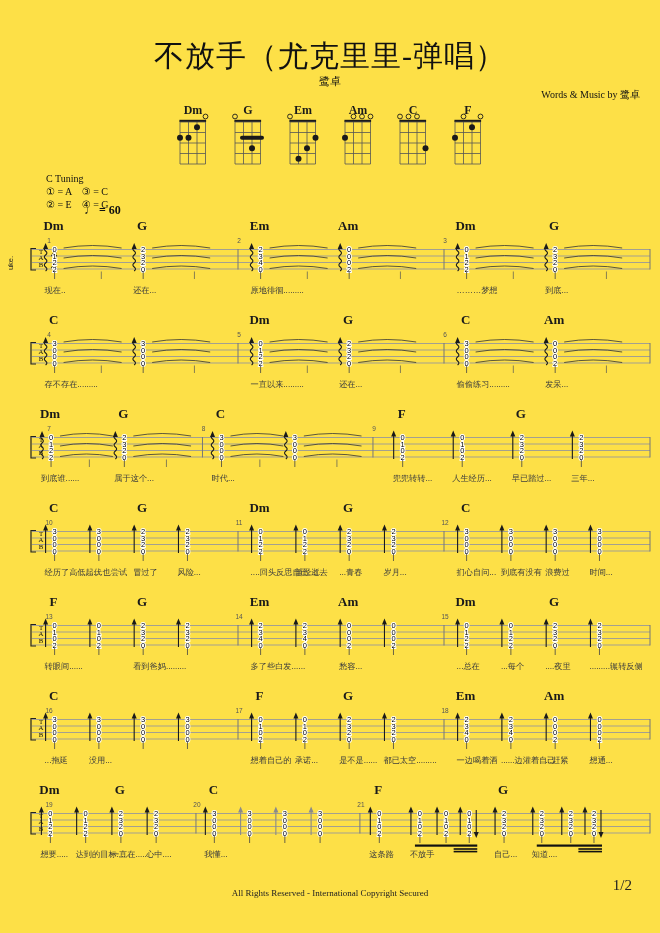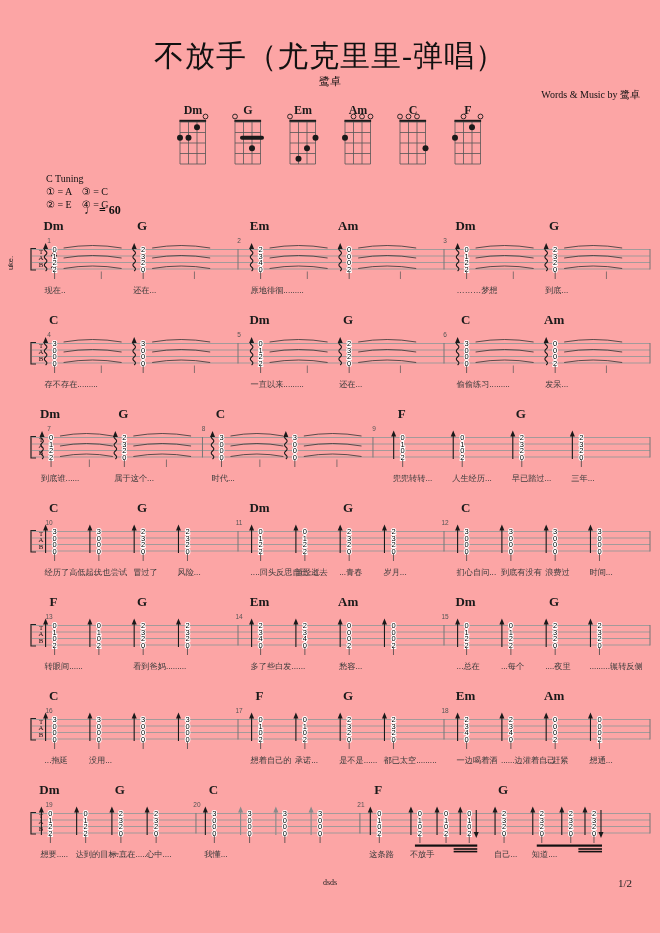--- a/index.html
+++ b/index.html
@@ -1,29 +1,29 @@
 <!DOCTYPE html>
 <html><head>
 <meta charset="utf-8">
 <style>
   html,body{margin:0;padding:0;background:#fff;}
-  #page{position:relative;width:660px;height:933px;background:#fca5a5;overflow:hidden;
+  #page{position:relative;width:660px;height:933px;background:#fde047;overflow:hidden;
         font-family:"Liberation Serif","DejaVu Serif",serif;color:#111;}
   .center{position:absolute;left:0;width:660px;text-align:center;}
   #title{top:36px;font-size:30px;font-weight:500;letter-spacing:1px;}
   #subtitle{top:74px;font-size:11px;}
   #credit{position:absolute;top:88px;right:20px;font-size:10px;}
   #chordrow{position:absolute;top:103px;left:0;width:660px;display:flex;justify-content:center;gap:9px;}
   #tuning{position:absolute;top:172px;left:46px;font-size:10px;line-height:13px;}
   #tempo{position:absolute;top:203px;left:84px;font-size:12px;font-weight:bold;}
   #systems{position:absolute;top:216px;left:0;width:660px;}
   #systems svg{display:block;}
   #footer1{top:878px;font-size:8px;color:#222;}
   #footer2{top:888px;font-size:9px;color:#222;}
-  #pagenum{position:absolute;top:877px;right:28px;font-size:11px;color:#222;}
+  #pagenum{position:absolute;top:877px;right:28px;font-size:15px;color:#222;}
   text{user-select:none;}
 </style>
 </head>
 <body>
 
 <div id="page">
   <div id="title" class="center">不放手（尤克里里-弹唱）</div>
   <div id="subtitle" class="center">鹭卓</div>
   <div id="credit">Words &amp; Music by 鹭卓</div>
 
@@ -1134,15 +1134,15 @@
           <rect x="453.6453061224489" y="68.2" width="23.603265306122466" height="1.6" fill="#111"></rect>
           <rect x="453.6453061224489" y="70.8" width="23.603265306122466" height="1.6" fill="#111"></rect>
           <rect x="536.7689795918367" y="64.5" width="65.21469387755099" height="2.2" fill="#111"></rect>
           <rect x="578.3804081632652" y="68.2" width="23.603265306122466" height="1.6" fill="#111"></rect>
           <rect x="578.3804081632652" y="70.8" width="23.603265306122466" height="1.6" fill="#111"></rect>
         </g>
         <line x1="650" y1="33" x2="650" y2="53.5" stroke="#777777" stroke-width="1"></line>
       </svg>
     </div>
 
-  <div id="footer1" class="center">dsds</div>
+  <div id="footer2" class="center">All Rights Reserved - International Copyright Secured</div>
   <div id="pagenum">1/2</div>
 </div>
 
 </body></html>

